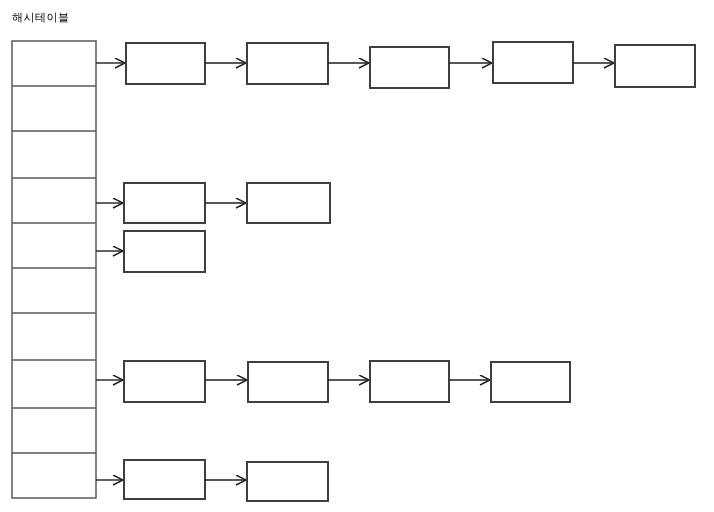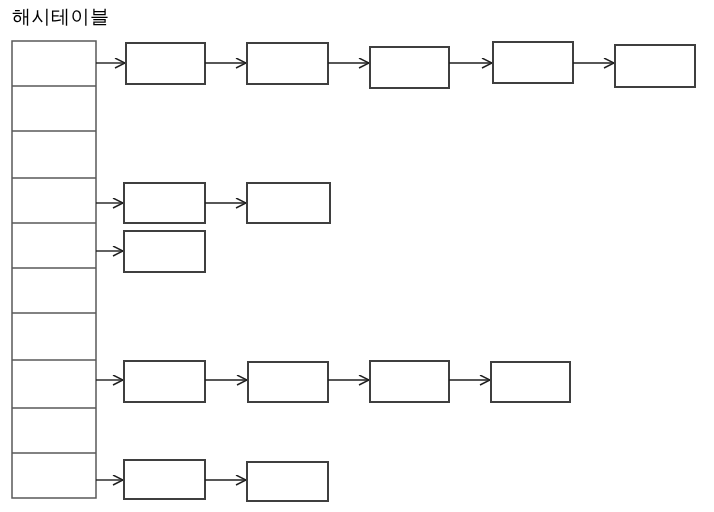--- a/index.html
+++ b/index.html
@@ -12,21 +12,21 @@
     width: 714px;
     height: 512px;
     background: #ffffff;
     overflow: hidden;
     font-family: "Liberation Sans", "DejaVu Sans", sans-serif;
   }
   .diagram-title {
     position: absolute;
     left: 12px;
     top: 6px;
-    font-size: 19px;
+    font-size: 11px;
     line-height: 22px;
     color: #000000;
     letter-spacing: 0.5px;
     white-space: nowrap;
   }
   svg.diagram {
     position: absolute;
     left: 0;
     top: 0;
   }

